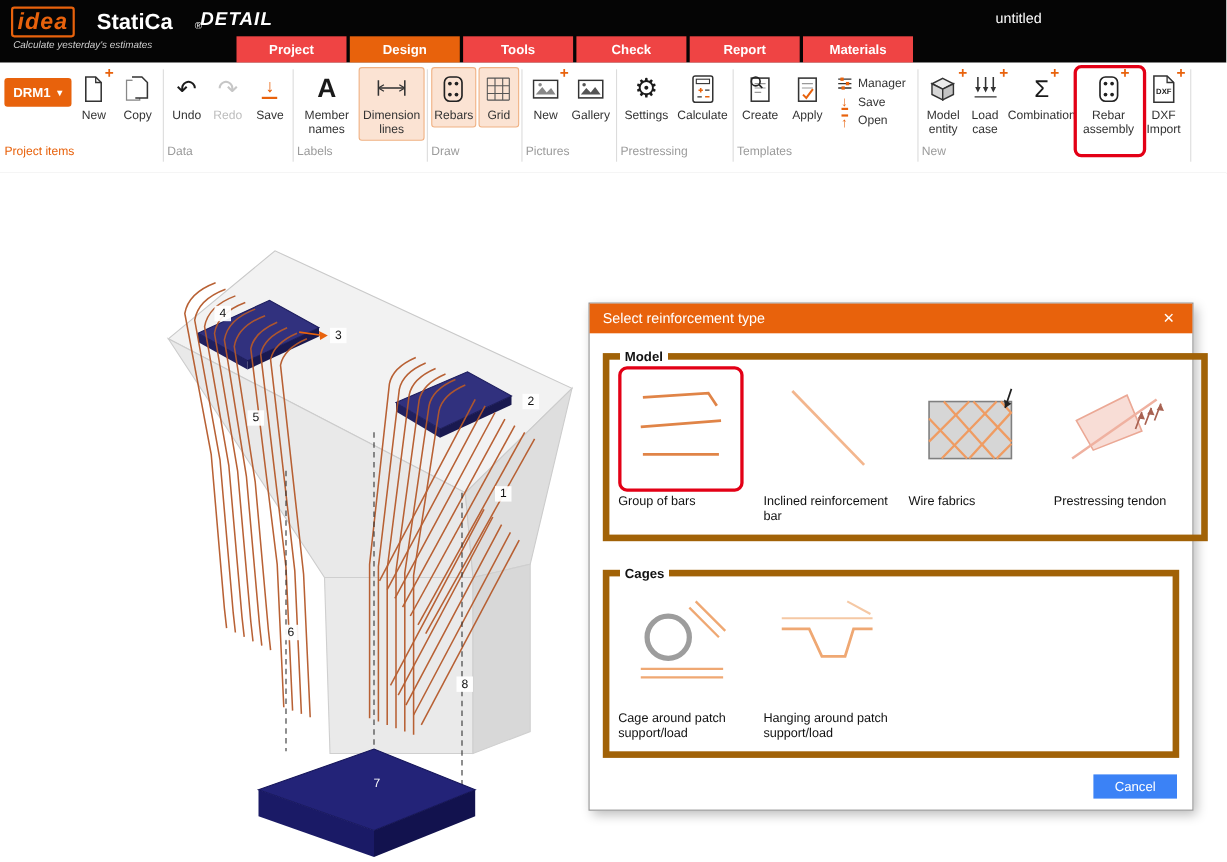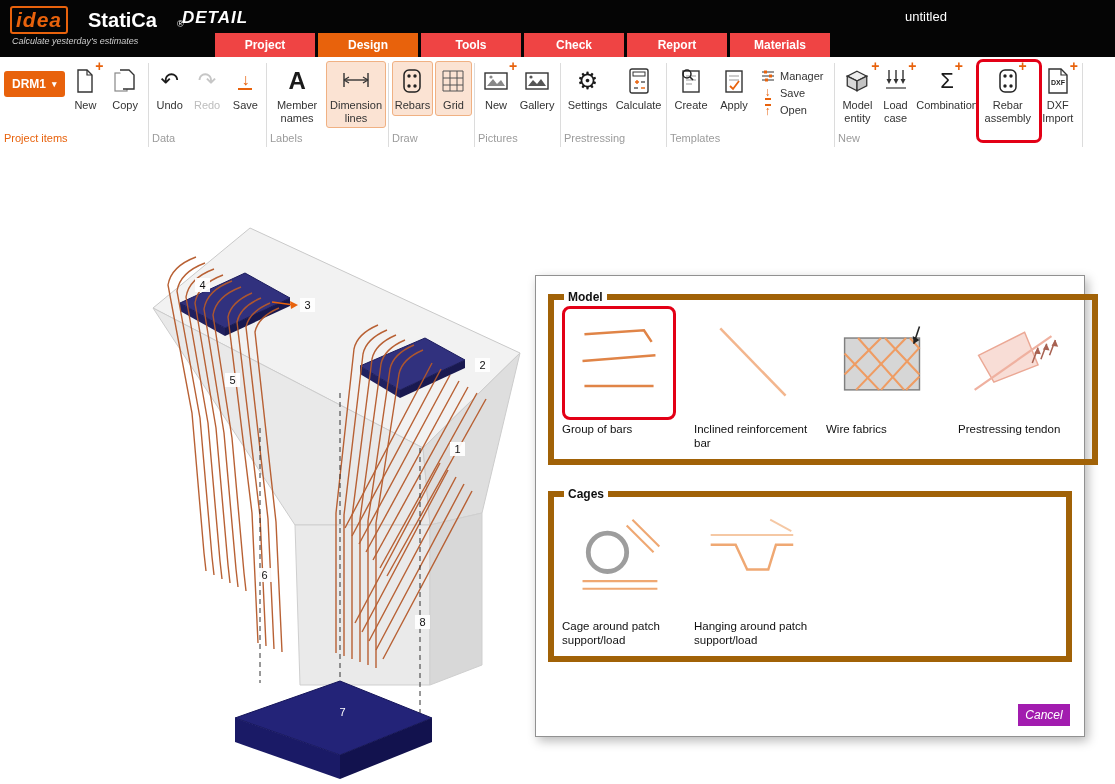--- a/index.html
+++ b/index.html
@@ -57,21 +57,21 @@
   .dlg-header{height:27px;background:#e8620c;color:#fff;display:flex;align-items:center;padding:0 12px;font-size:13px;cursor:move;}
   .dlg-close{margin-left:auto;cursor:pointer;font-size:13px;padding:0 4px;}
   .dialog fieldset{border:6px solid #a16207;margin:14px 12px 0;padding:2px 8px 8px;}
   .dialog fieldset.second{margin-top:22px;}
   .dialog legend{font-weight:bold;font-size:12px;color:#111;padding:0 4px;margin-left:2px;}
   .opts{display:flex;gap:6px;}
   .opt{width:126px;display:flex;flex-direction:column;cursor:pointer;}
   .opt-icon{width:108px;height:108px;display:flex;align-items:center;justify-content:center;border:3px solid transparent;border-radius:8px;}
   .opt-icon.hl{border-color:#e30016;}
   .opt-label{font-size:11.5px;color:#111;margin-top:2px;line-height:1.25;}
-  .dlg-cancel{position:absolute;right:14px;bottom:10px;width:52px;height:22px;background:#a21caf;color:#fff;border:none;font-size:12px;cursor:pointer;font-style:italic;}
+  .dlg-cancel{position:absolute;right:14px;bottom:10px;width:76px;height:22px;background:#3b82f6;color:#fff;border:none;font-size:12px;cursor:pointer;}
 </style>
 </head>
 <body>
 
 <div class="topbar">
   <div class="logo-wrap">
     <span class="logo-idea">idea</span>
     <span class="logo-statica">StatiCa</span>
     <span class="logo-reg">®</span>
   </div>
@@ -435,20 +435,24 @@
     <span class="vlabel" style="left:335px;top:145px;">2</span>
     <span class="vlabel" style="left:160px;top:85px;">3</span>
     <span class="vlabel" style="left:55px;top:65px;">4</span>
     <span class="vlabel" style="left:85px;top:160px;">5</span>
     <span class="vlabel" style="left:117px;top:355px;">6</span>
     <span class="vlabel on-navy" style="left:195px;top:492px;">7</span>
     <span class="vlabel" style="left:275px;top:402px;">8</span>
   </div>
 
   <div class="dialog">
+    <div class="dlg-header">
+      <span>Select reinforcement type</span>
+      <span class="dlg-close">✕</span>
+    </div>
 
     <fieldset>
       <legend>Model</legend>
       <div class="opts">
         <div class="opt">
           <div class="opt-icon hl">
             <svg width="96" height="96" viewBox="0 0 100 100" fill="none">
               <path d="M14,20 L76,16 L84,28" stroke="#e08447" stroke-width="2.6"></path>
               <path d="M12,48 L88,42" stroke="#e08447" stroke-width="2.6"></path>
               <path d="M14,74 L86,74" stroke="#e08447" stroke-width="2.6"></path>

